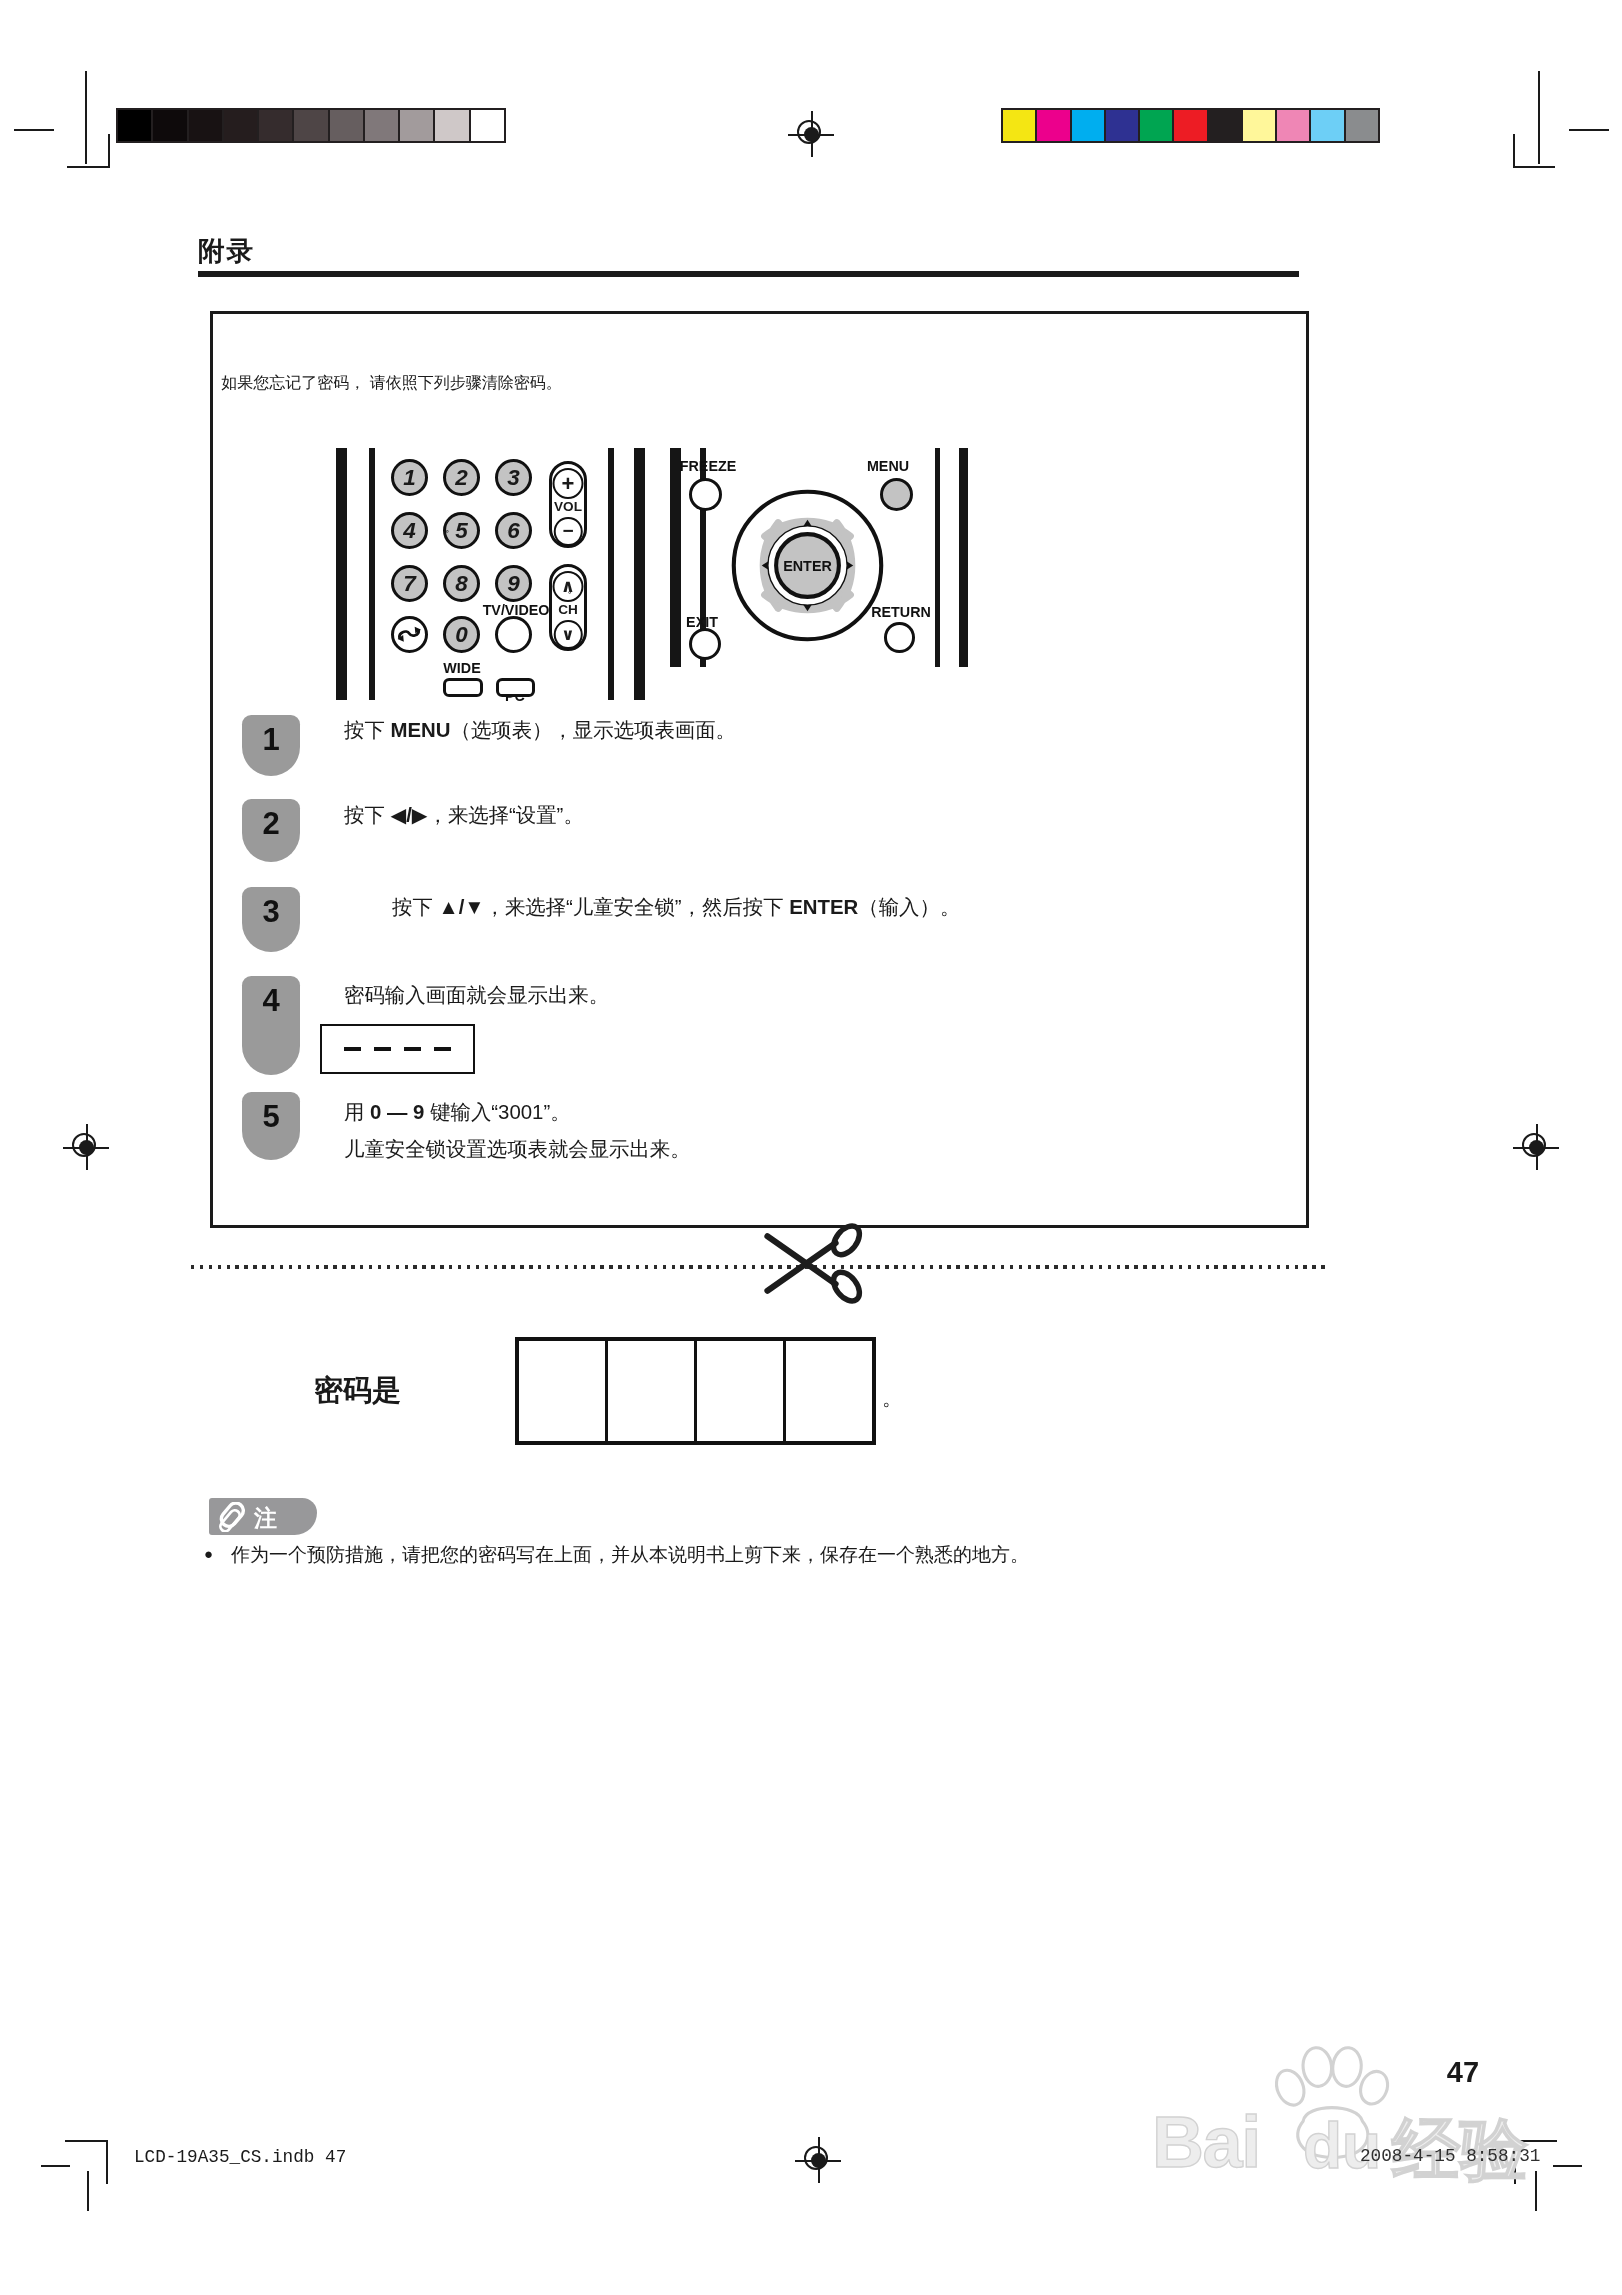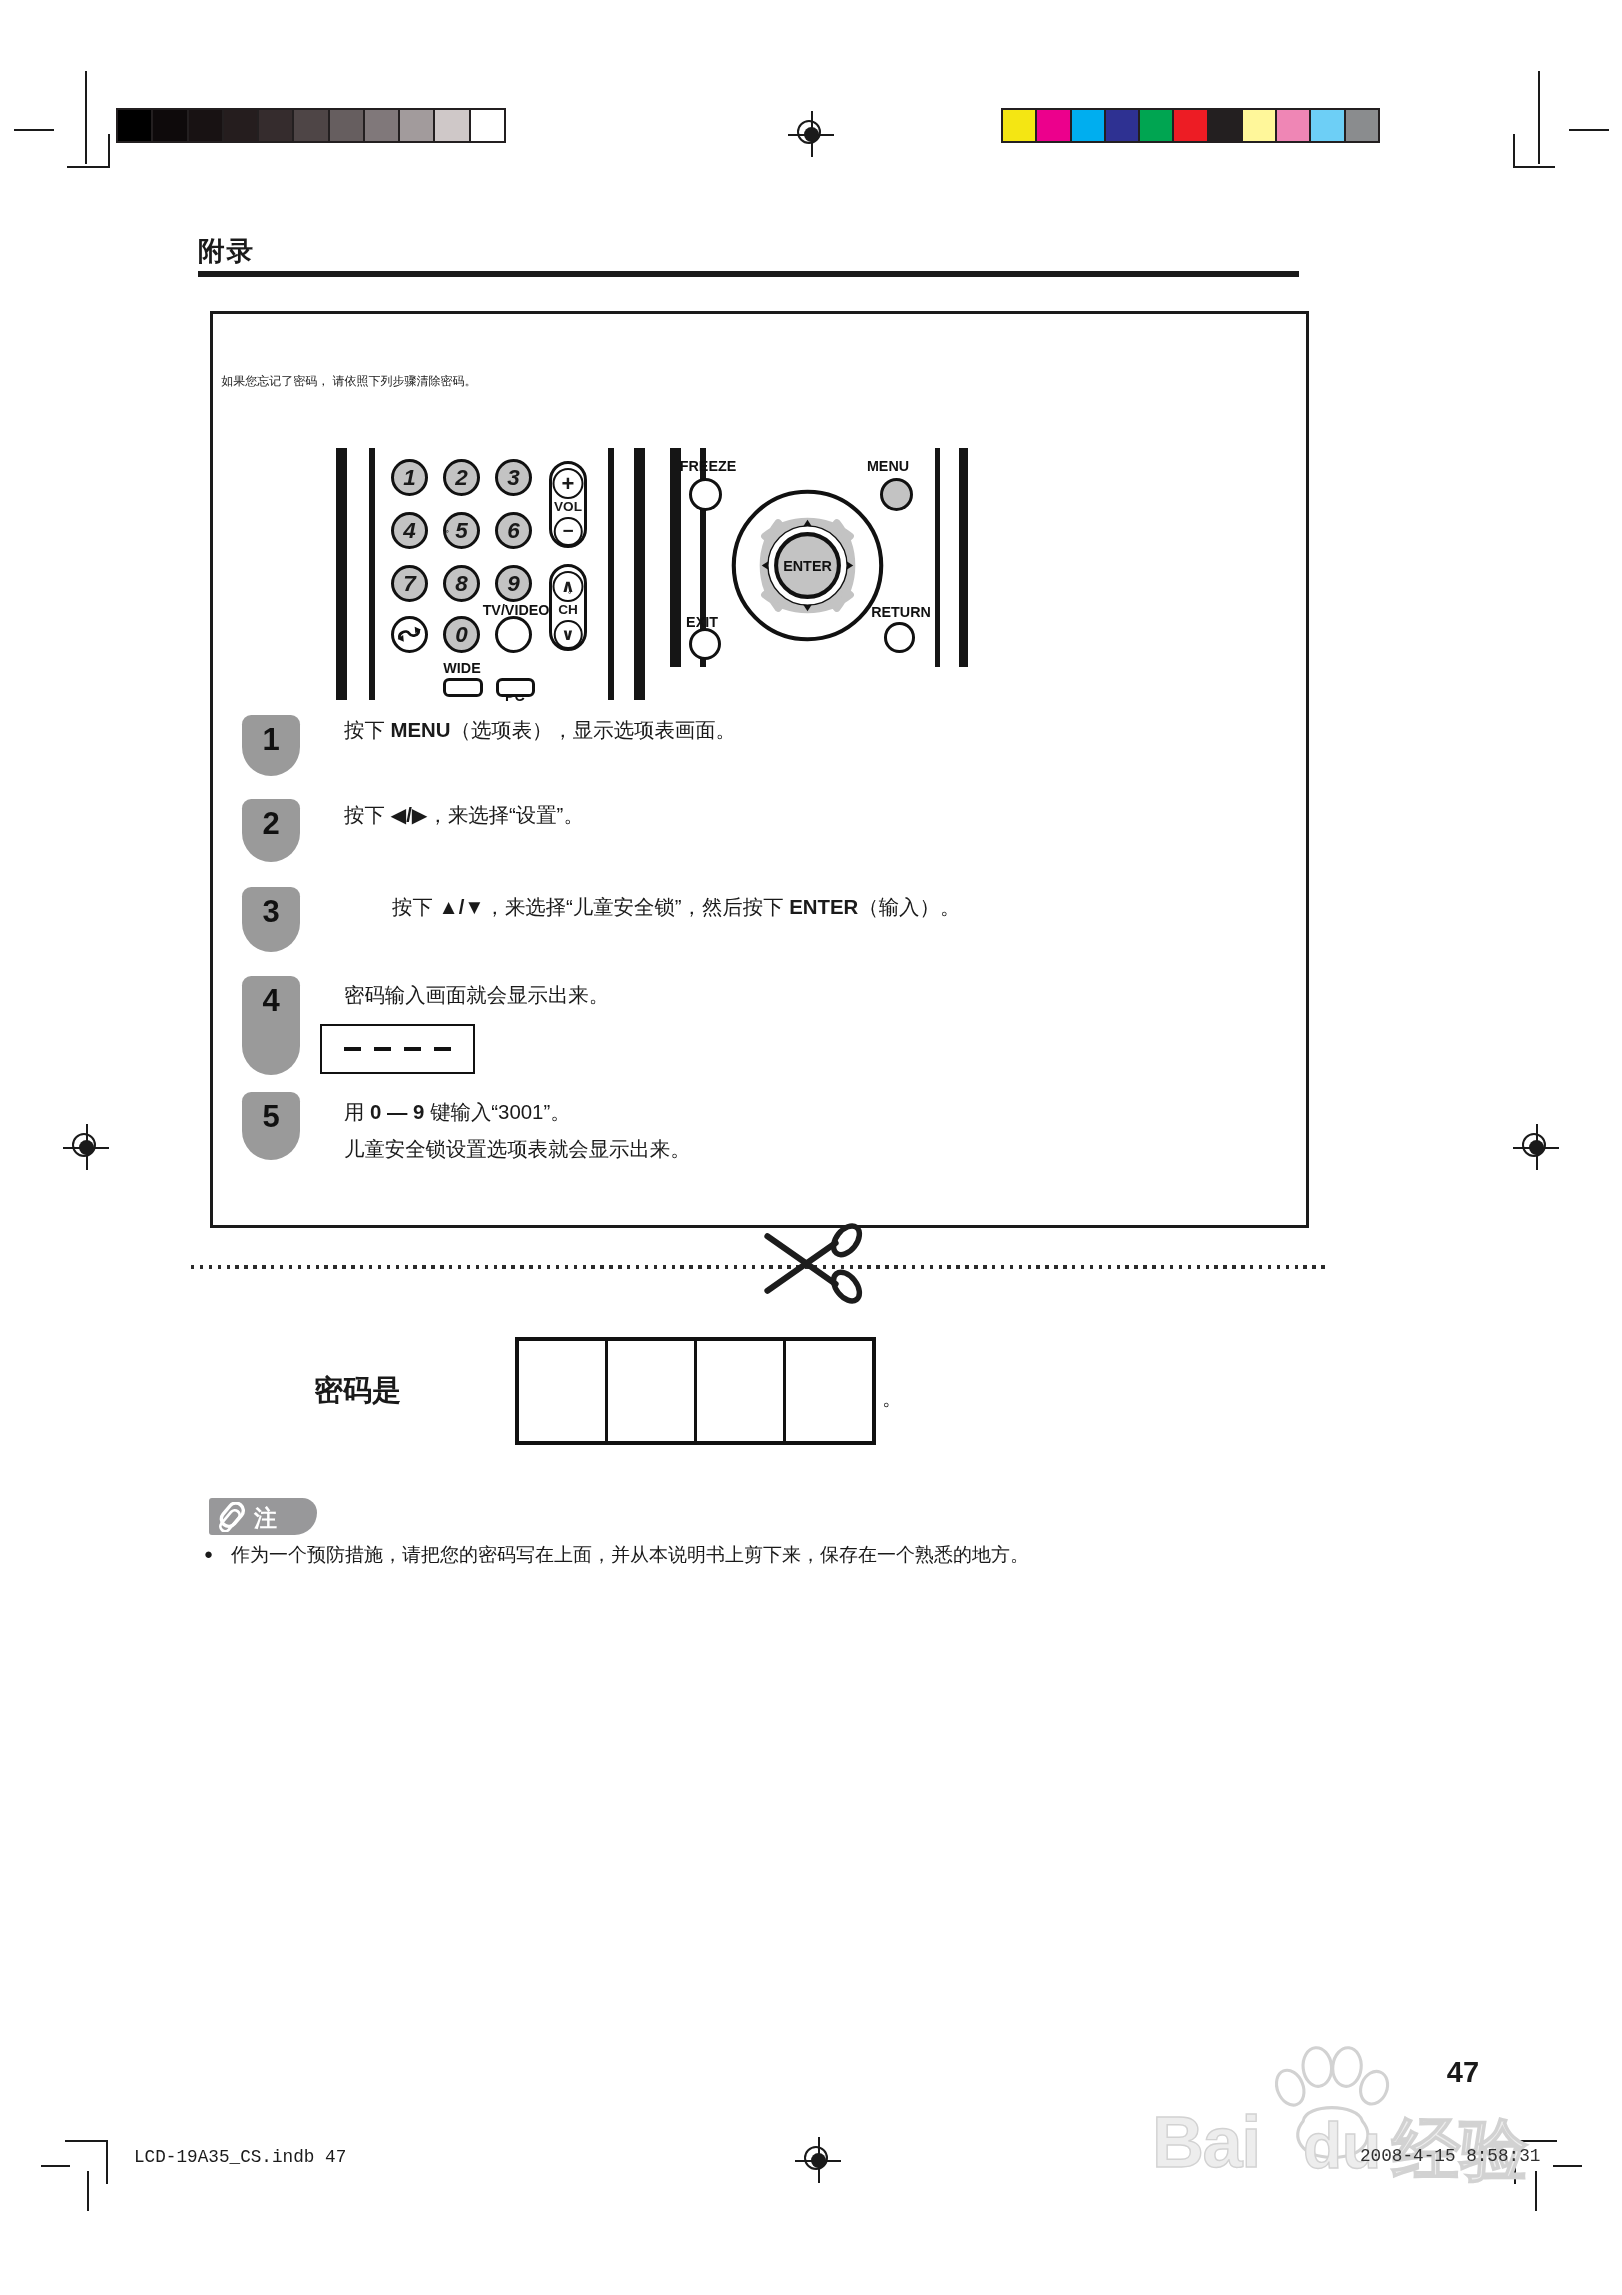--- a/index.html
+++ b/index.html
@@ -14,21 +14,21 @@
   .crosshair{position:absolute;width:46px;height:46px;}
   .crosshair .h{position:absolute;left:0;top:22.5px;width:46px;height:2px;background:#1a1a1a;}
   .crosshair .v{position:absolute;left:22.5px;top:0;width:2px;height:46px;background:#1a1a1a;}
   .crosshair .o{position:absolute;left:8.9px;top:8.9px;width:24.5px;height:24.5px;border:2px solid #1a1a1a;border-radius:50%;box-sizing:border-box;}
   .crosshair .c{position:absolute;left:15.7px;top:15.7px;width:15px;height:15px;background:#1a1a1a;border-radius:50%;}
   .pmark{position:absolute;background:#1a1a1a;}
   
   .mainbox{position:absolute;left:210px;top:311px;width:1093px;height:911px;border:3.4px solid #1a1a1a;box-sizing:content-box;}
   .panel-header{position:absolute;left:11px;top:10.2px;width:1071px;height:42px;background:#c5c5c5;border-radius:21px;
                 line-height:42px;padding-left:40px;box-sizing:border-box;font-size:24px;font-weight:bold;}
-  .intro{position:absolute;left:8.2px;top:59px;font-size:12px;}
+  .intro{position:absolute;left:8.2px;top:59px;font-size:16px;}
   
   .bar{position:absolute;background:#151515;}
   .key{position:absolute;width:31px;height:31px;border:3.4px solid #111;border-radius:50%;background:#c3c3c3;
        display:flex;align-items:center;justify-content:center;font-weight:bold;font-style:italic;font-size:22.5px;}
   .key.white{background:#fff;}
   .rlbl{position:absolute;font-size:14.3px;font-weight:600;color:#111;white-space:nowrap;transform:translateX(-50%);}
   .rocker{position:absolute;width:38px;height:87px;border:3.4px solid #111;border-radius:20.4px;background:#fff;box-sizing:border-box;}
   .rocker .ic{position:absolute;left:50%;transform:translateX(-50%);border:2px solid #111;border-radius:50%;
               display:flex;align-items:center;justify-content:center;background:#fff;}
   .rocker .mid{position:absolute;left:0;width:100%;text-align:center;font-size:13.6px;font-weight:600;}

